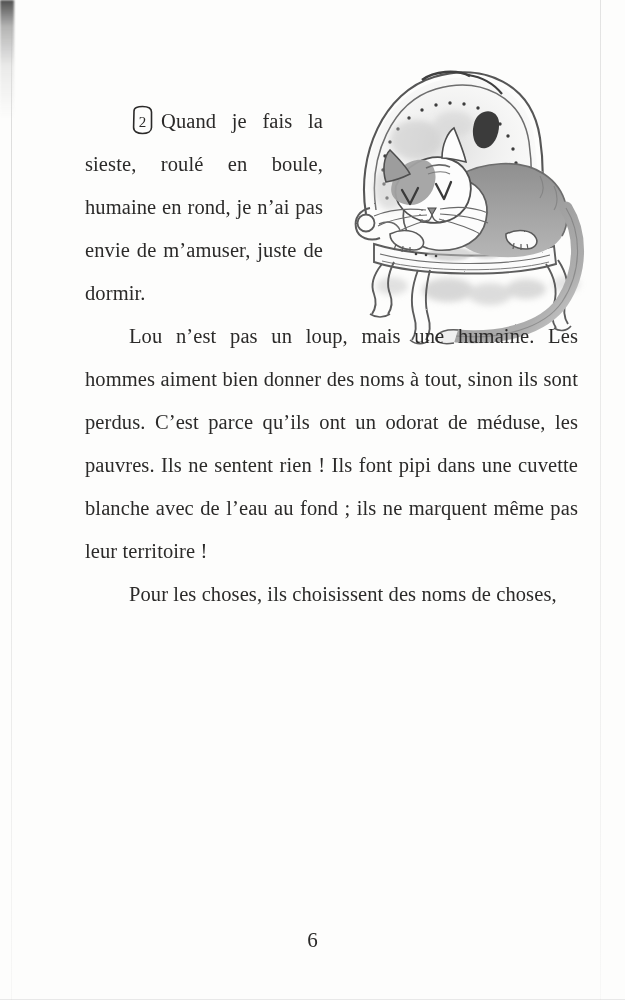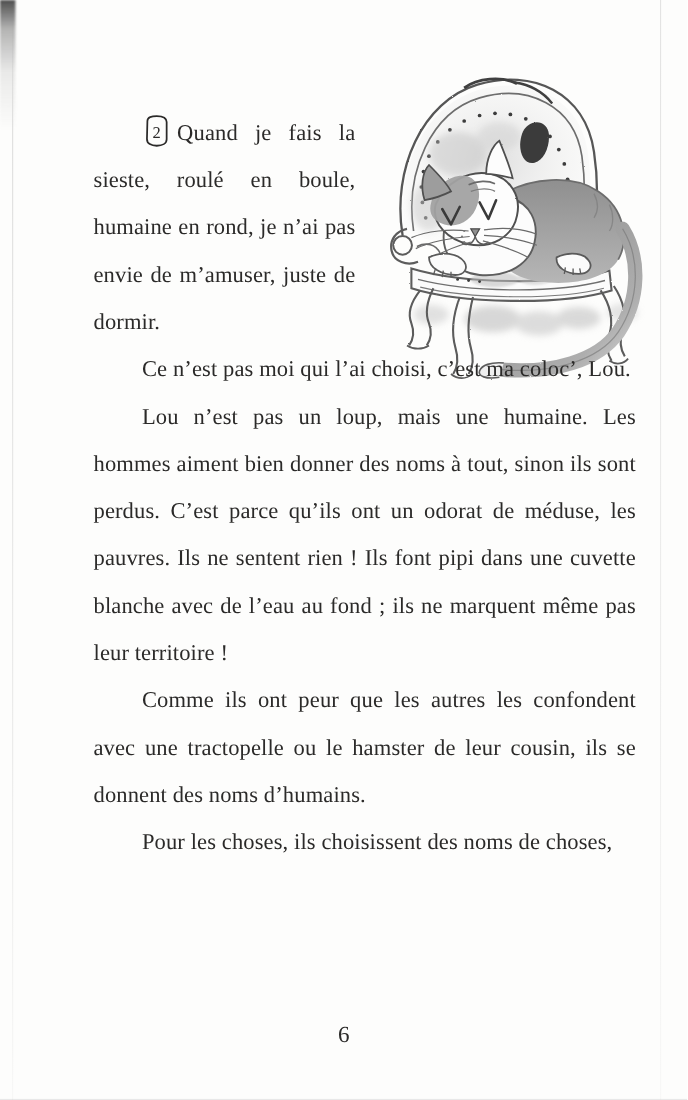--- a/index.html
+++ b/index.html
@@ -305,22 +305,20 @@
   </div>
 
   <div id="body-text">
 
     <p class="para indent wrap-narrow"><span class="dropnum"><svg viewBox="0 0 27 30" xmlns="http://www.w3.org/2000/svg">
           <path d="M5,6 C5,2.5 9,1.5 13.5,1.5 C18.5,1.5 22.5,3 22.5,7 L22.5,22.5
                    C22.5,26.5 18.5,28.5 13.5,28.5 C8.5,28.5 4.5,26.5 4.6,22.3 Z" fill="none" stroke="#2b2a29" stroke-width="1.6" stroke-linejoin="round"></path>
           <text x="13.5" y="21.5" text-anchor="middle" font-family="Liberation Serif, serif" font-size="15" fill="#2b2a29">2</text>
         </svg></span><span>Quand je fais la sieste, roulé en boule, humaine en rond, je n’ai pas envie de m’amuser, juste de dormir.</span></p>
 
-    <p class="para indent">Ce n’est pas moi qui l’ai choisi, c’est ma coloc’, Lou.</p>
     <p class="para indent">Lou n’est pas un loup, mais une humaine. Les hommes aiment bien donner des noms à tout, sinon ils sont perdus. C’est parce qu’ils ont un odorat de méduse, les pauvres. Ils ne sentent rien ! Ils font pipi dans une cuvette blanche avec de l’eau au fond ; ils ne marquent même pas leur territoire !</p>
-    <p class="para indent">Comme ils ont peur que les autres les confondent avec une tractopelle ou le hamster de leur cousin, ils se donnent des noms d’humains.</p>
     <p class="para indent">Pour les choses, ils choisissent des noms de choses,</p>
 
   </div>
 
   <div id="page-number">6</div>
 
 </div>
 
 </body></html>

